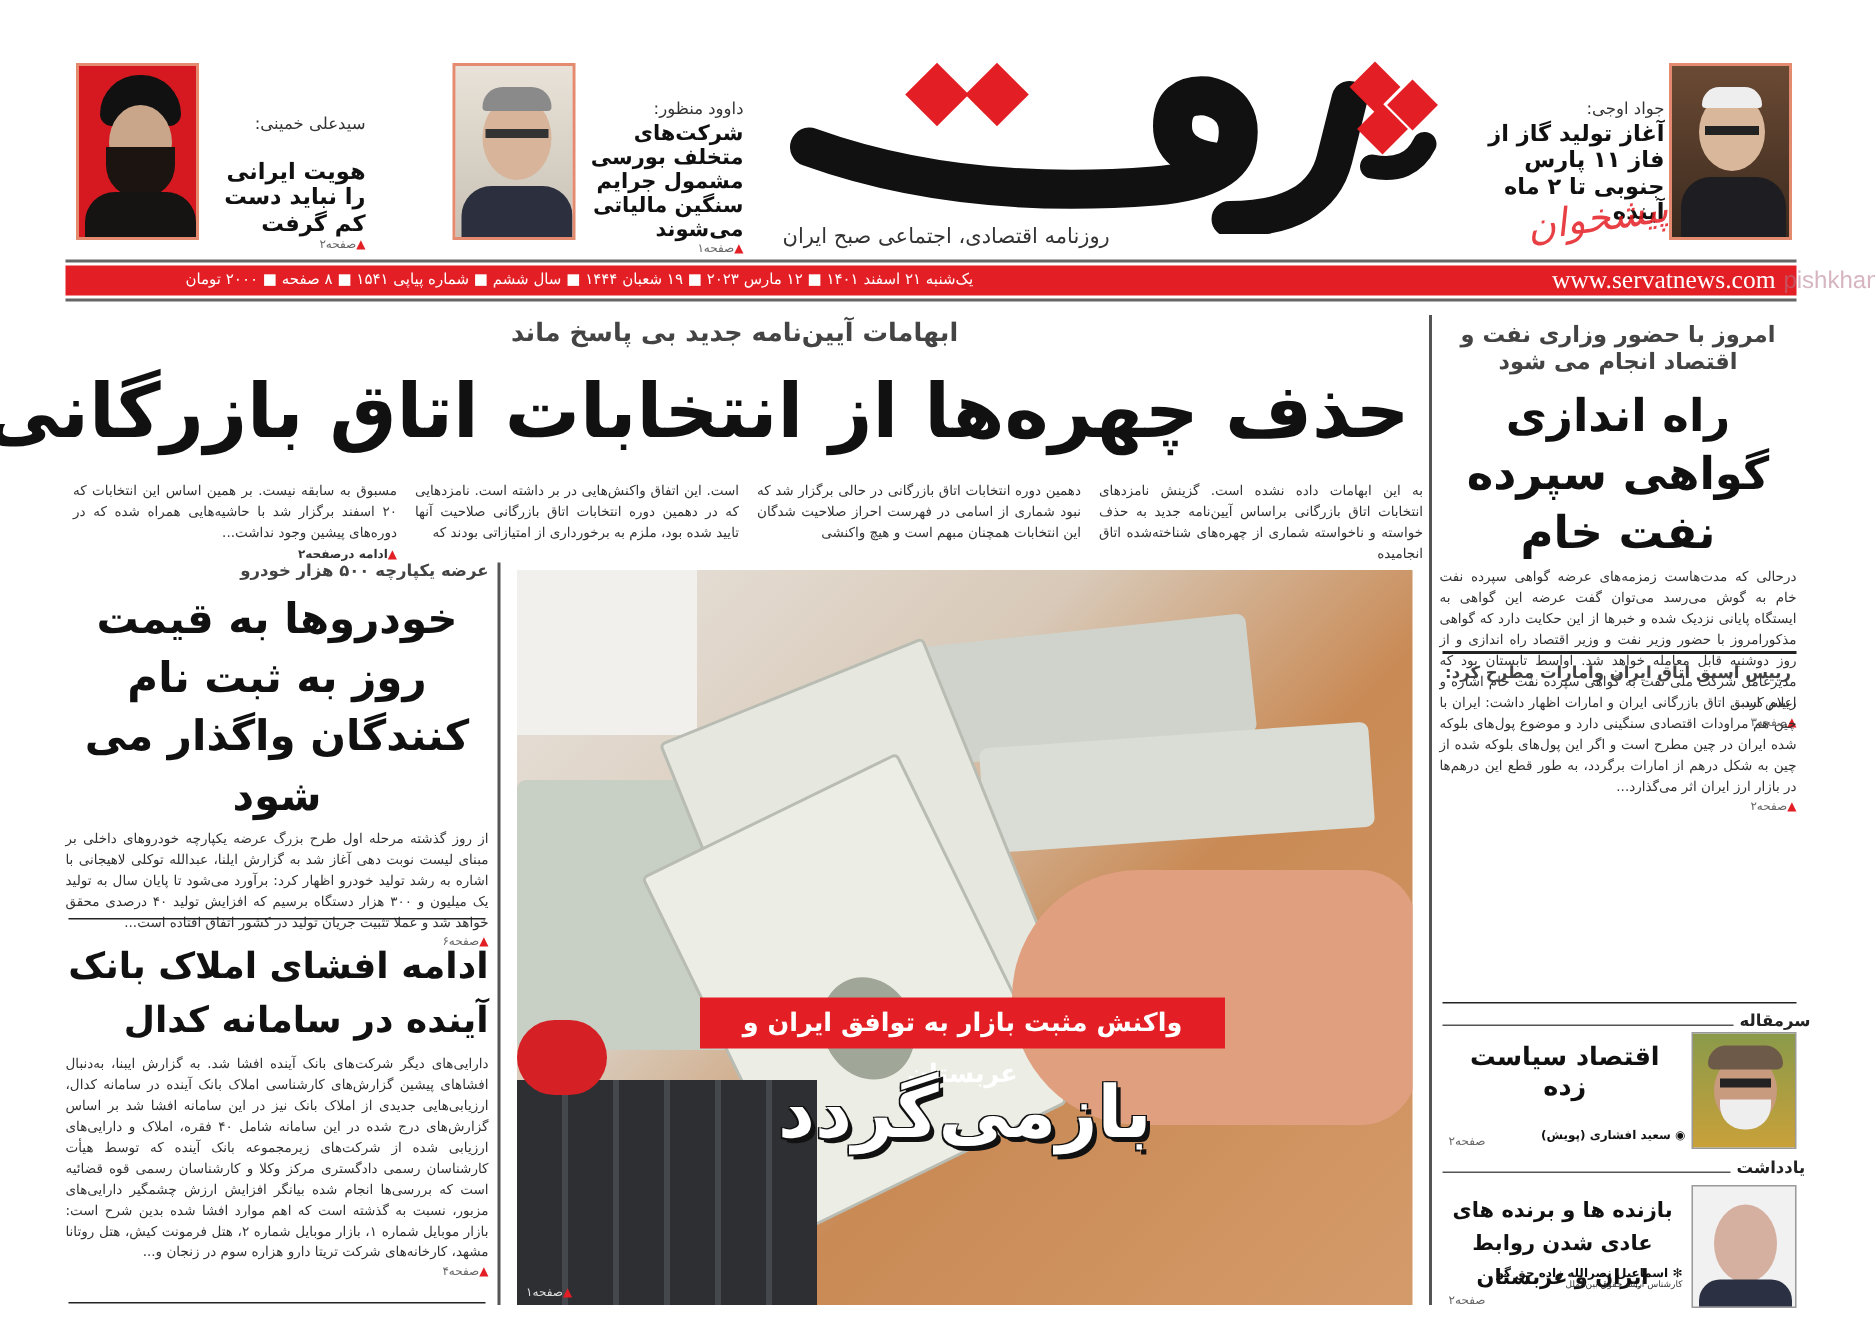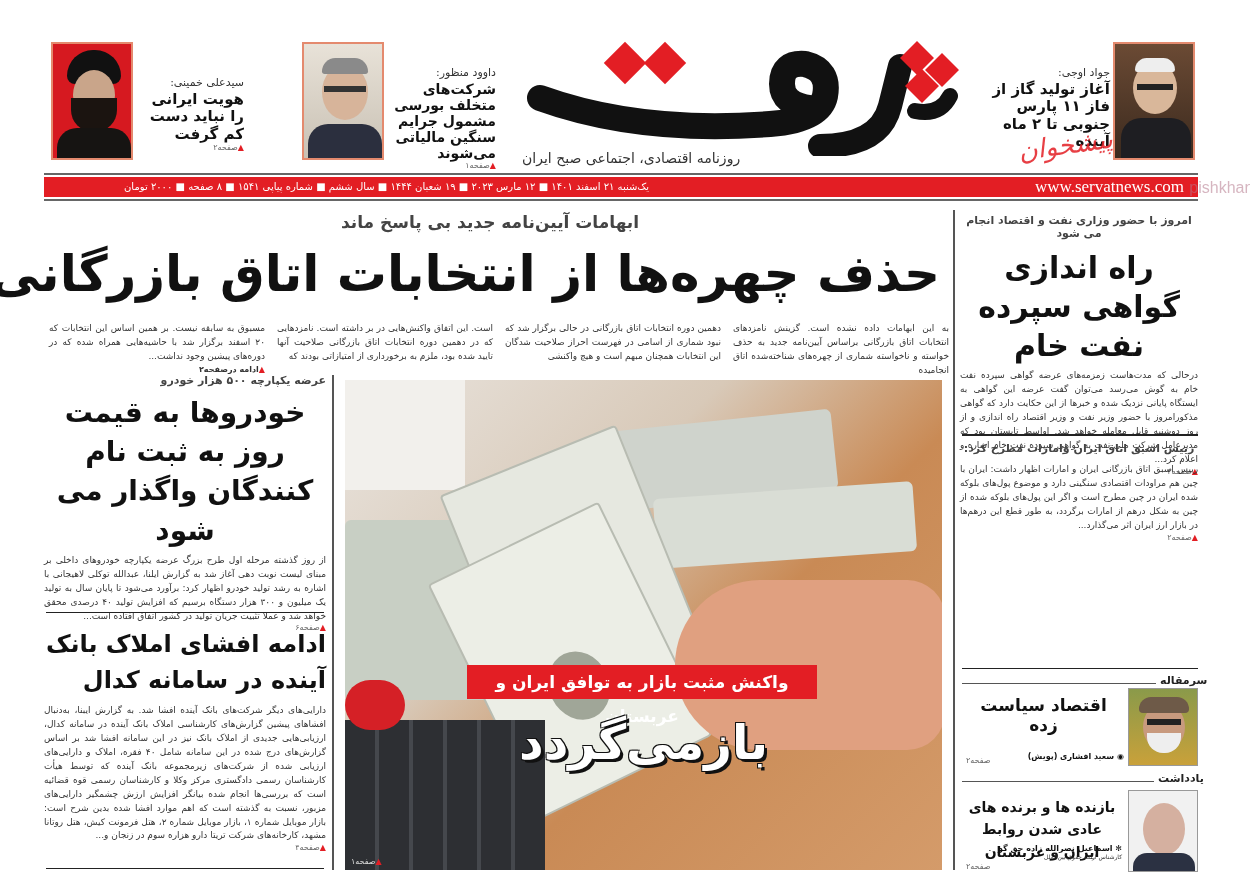--- a/index.html
+++ b/index.html
@@ -58,21 +58,21 @@
 </div>
 
 <div class="photo" style="left:51px; top:42px; width:82px; height:118px; background:#d61920;">
   <div style="position:absolute; left:14px; top:6px; width:54px; height:34px; background:#111; border-radius:26px 26px 8px 8px;"></div>
   <div class="face" style="left:20px; top:26px; width:42px; height:50px; background:#c9a58a;"></div>
   <div style="position:absolute; left:18px; top:54px; width:46px; height:34px; background:#1b1410; border-radius:0 0 22px 22px;"></div>
   <div style="position:absolute; left:4px; top:84px; width:74px; height:34px; background:#161412; border-radius:20px 20px 0 0;"></div>
 </div>
 <div class="abs" style="right:1006px; top:76px; width:110px; text-align:right;">
   <div class="kicker">سیدعلی خمینی:</div>
-  <div class="head-bold" style="font-size:15px; margin-top:2px;">هویت ایرانی را نباید دست کم گرفت</div>
+  <div class="head-bold" style="font-size:15px; margin-top:17px;">هویت ایرانی را نباید دست کم گرفت</div>
   <div class="page-ref"><span class="tri">▲</span><span>صفحه۲</span></div>
 </div>
 
 <div class="abs" style="left:44px; top:173px; width:1154px; height:2px; background:#666;"></div>
 <div class="abs" style="left:44px; top:177px; width:1154px; height:20px; background:#e31e24;">
   <div class="abs" style="right:14px; top:0; font-family:'Liberation Serif',serif; font-size:17px; color:#fff; direction:ltr; line-height:20px;">www.servatnews.com</div>
   <div class="abs" style="right:-90px; top:1px; font-family:'Liberation Sans',sans-serif; font-size:16px; color:rgba(180,120,140,0.55); direction:ltr; line-height:20px;">pishkhan.com</div>
   <div class="abs" style="left:80px; top:0; font-size:10px; color:#fff; line-height:20px; white-space:nowrap;">یک‌شنبه ۲۱ اسفند ۱۴۰۱ ■ ۱۲ مارس ۲۰۲۳ ■ ۱۹ شعبان ۱۴۴۴ ■ سال ششم ■ شماره پیاپی ۱۵۴۱ ■ ۸ صفحه ■ ۲۰۰۰ تومان</div>
 </div>
 <div class="abs" style="left:44px; top:199px; width:1154px; height:2px; background:#666;"></div>
@@ -112,21 +112,21 @@
   <div class="abs" style="left:0; top:332px; width:597px; text-align:center; color:#fff; font-weight:bold; text-shadow:3px 3px 0 #111, -1px -1px 0 #111, 1px -1px 0 #111, -1px 1px 0 #111;">
     <div style="font-size:48px; line-height:60px;">بازمی‌گردد</div>
   </div>
   <div class="abs page-ref" style="left:6px; bottom:4px; color:#ddd;"><span class="tri">▲</span><span>صفحه۱</span></div>
 </div>
 
 <div class="vrule" style="left:953px; top:210px; height:660px; background:#555; width:2px;"></div>
 <div class="vrule" style="left:332px; top:375px; height:495px; background:#555; width:2px;"></div>
 
 <div class="abs" style="left:960px; top:214px; width:238px; text-align:right;">
-  <div style="font-size:11px; font-weight:bold; color:#444; text-align:center;">امروز با حضور وزاری نفت و اقتصاد انجام می شود</div>
+  <div style="font-size:15px; font-weight:bold; color:#444; text-align:center;">امروز با حضور وزاری نفت و اقتصاد انجام می شود</div>
   <div class="head-bold" style="font-size:30px; text-align:center; margin-top:8px; line-height:1.3;">راه اندازی گواهی سپرده نفت خام</div>
   <div class="body-text" style="margin-top:4px;">درحالی که مدت‌هاست زمزمه‌های عرضه گواهی سپرده نفت خام به گوش می‌رسد می‌توان گفت عرضه این گواهی به ایستگاه پایانی نزدیک شده و خبرها از این حکایت دارد که گواهی مذکورامروز با حضور وزیر نفت و وزیر اقتصاد راه اندازی و از روز دوشنبه قابل معامله خواهد شد. اواسط تابستان بود که مدیرعامل شرکت ملی نفت به گواهی سپرده نفت خام اشاره و اعلام کرد...</div>
   <div class="page-ref"><span class="tri">▲</span><span>صفحه۳</span></div>
 </div>
 <div class="rule" style="left:962px; top:434px; width:236px;"></div>
 
 <div class="abs" style="left:960px; top:442px; width:238px; text-align:right;">
   <div style="font-size:11px; font-weight:bold; color:#444; text-align:center;">رییس اسبق اتاق ایران وامارات مطرح کرد:</div>
   <div class="body-text" style="margin-top:8px;">رییس اسبق اتاق بازرگانی ایران و امارات اظهار داشت: ایران با چین هم مراودات اقتصادی سنگینی دارد و موضوع پول‌های بلوکه شده ایران در چین مطرح است و اگر این پول‌های بلوکه شده از چین به شکل درهم از امارات برگردد، به طور قطع این درهم‌ها در بازار ارز ایران اثر می‌گذارد...</div>
   <div class="page-ref"><span class="tri">▲</span><span>صفحه۲</span></div>

